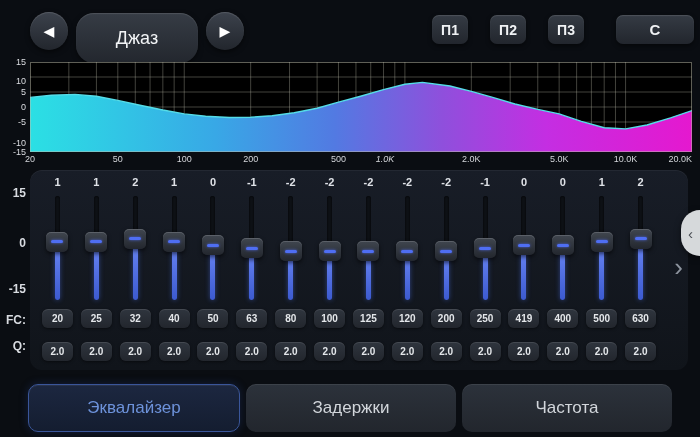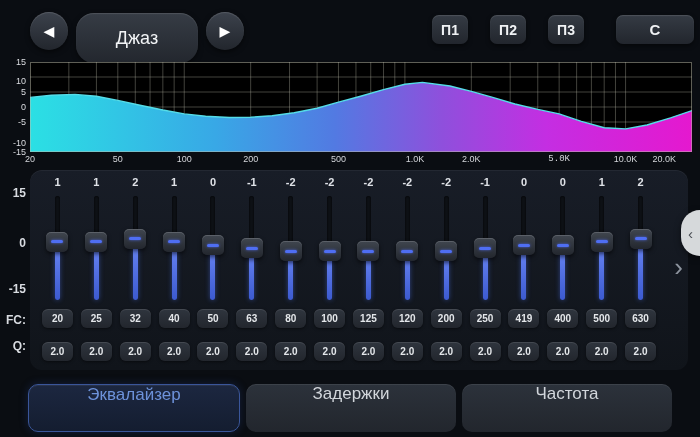--- a/index.html
+++ b/index.html
@@ -60,21 +60,21 @@
   .scale-label,.fcq-label{position:absolute;left:0;width:26px;text-align:right;
     font-size:12px;font-weight:bold;color:#d8dbe0;line-height:13px;}
 
   
   .handle{position:absolute;right:0;top:210px;width:19px;height:46px;cursor:pointer;
     background:#d6d9db;border-radius:23px 0 0 23px;box-shadow:0 2px 6px rgba(0,0,0,.5);
     display:flex;align-items:center;justify-content:center;color:#4a4e54;font-size:15px;z-index:5;}
 
   
   .tabbar{position:absolute;left:28px;right:28px;top:384px;height:48px;display:flex;gap:6px;}
-  .tab{flex:1;border-radius:10px;display:flex;align-items:flex-start;justify-content:center;cursor:pointer;
+  .tab{flex:1;border-radius:10px;display:flex;align-items:center;justify-content:center;cursor:pointer;
     font-size:17px;background:linear-gradient(180deg,#2c323b,#22262d);color:#d2d6db;
     box-shadow:inset 0 1px 0 rgba(255,255,255,.08);box-sizing:border-box;}
   .tab.active{background:linear-gradient(180deg,#1c2740,#141d30);border:1px solid #3a569a;color:#6d92da;
     box-shadow:inset 0 1px 0 rgba(255,255,255,.06),0 0 8px rgba(40,70,140,.35);}
 </style>
 </head>
 <body>
 
 <div class="screen">
 
@@ -151,25 +151,25 @@
           <path d="M0.0,35.4 L21.4,33.3 L45.0,32.4 L66.4,34.2 L87.8,38.4 L110.0,43.2 L132.9,48.0 L154.2,51.9 L175.6,54.3 L199.3,55.5 L220.7,55.2 L242.1,53.7 L264.2,50.7 L287.1,46.2 L308.5,40.2 L330.6,34.2 L353.5,27.6 L374.9,22.2 L392.4,20.4 L419.9,24.0 L441.3,29.4 L462.7,35.4 L484.9,42.0 L507.8,47.4 L529.1,51.9 L551.3,59.4 L574.2,65.7 L595.6,66.9 L617.0,63.0 L640.6,55.8 L662.0,48.6" fill="none" stroke="#55dde8" stroke-width="1.4"></path>
           <rect x="0.5" y="0.5" width="661" height="89" fill="none" stroke="rgba(190,190,172,0.5)" stroke-width="1"></rect>
         </svg>
     </div>
     <div class="x-axis" id="xAxis">
         <span class="xlab" style="left: 0px; transform: translateX(-50%);">20</span>
         <span class="xlab" style="left: 87.8121px; transform: translateX(-50%);">50</span>
         <span class="xlab" style="left: 154.239px; transform: translateX(-50%);">100</span>
         <span class="xlab" style="left: 220.667px; transform: translateX(-50%);">200</span>
         <span class="xlab" style="left: 308.479px; transform: translateX(-50%);">500</span>
-        <span class="xlab" style="left: 385px; transform: translateX(-50%);">1.0K</span>
+        <span class="xlab" style="left: 355px; transform: translateX(-50%); font-style: italic;">1.0K</span>
         <span class="xlab" style="left: 441.333px; transform: translateX(-50%);">2.0K</span>
-        <span class="xlab" style="left: 529.145px; transform: translateX(-50%); font-family: Liberation Mono, monospace;">5.0K</span>
+        <span class="xlab" style="left: 529.145px; transform: translateX(-50%);">5.0K</span>
         <span class="xlab" style="left: 595.573px; transform: translateX(-50%);">10.0K</span>
-        <span class="xlab" style="right: 16px;">20.0K</span>
+        <span class="xlab" style="right: 0px;">20.0K</span>
       </div>
   </div>
 
   <div class="scale-label" style="top:187px">15</div>
   <div class="scale-label" style="top:237px">0</div>
   <div class="scale-label" style="top:283px">-15</div>
   <div class="fcq-label" style="top:314px">FC:</div>
   <div class="fcq-label" style="top:340px">Q:</div>
 
   <div class="panel">

